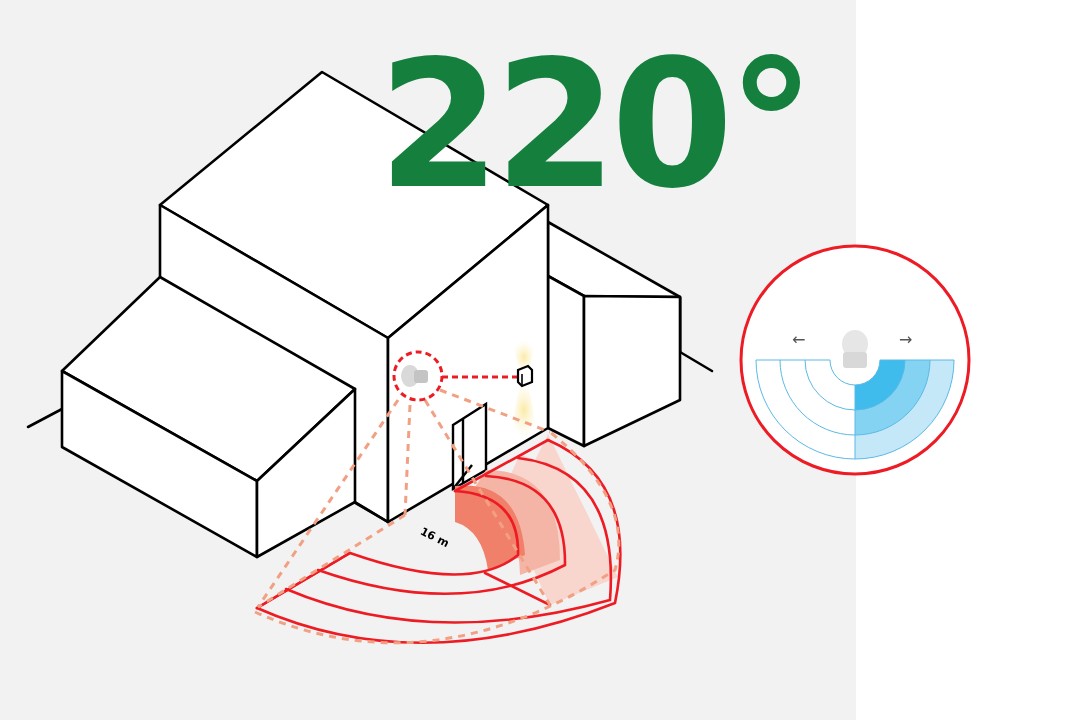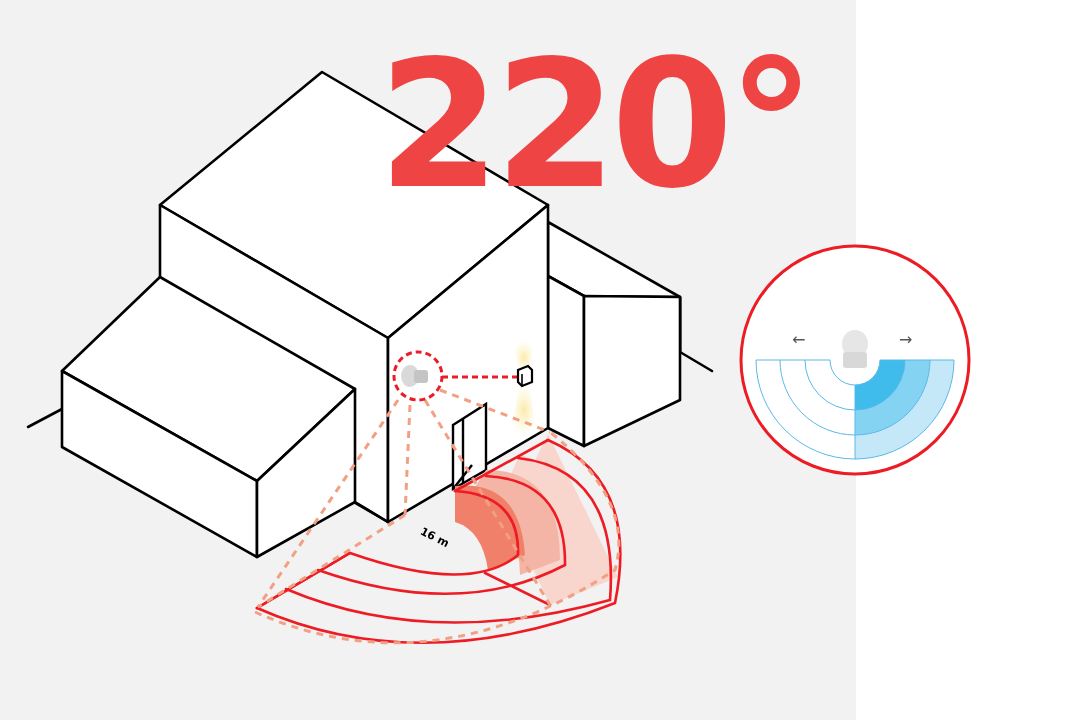--- a/index.html
+++ b/index.html
@@ -136,16 +136,16 @@
       </g>
 
       <g>
         <ellipse cx="855" cy="344" rx="13" ry="14" fill="#e6e6e6"></ellipse>
         <rect x="843" y="352" width="24" height="16" rx="3" fill="#d8d8d8"></rect>
       </g>
     </g>
   </g>
 </svg>
 
-<h1 class="angle-title" style="color:#ef4444;">220°</h1>
+<h1 class="angle-title" style="color:#15803d;">220°</h1>
 
 <div style="position:absolute;left:792px;top:330px;font-size:16px;color:#555;font-family:'DejaVu Sans',sans-serif;">←</div>
 <div style="position:absolute;left:899px;top:330px;font-size:16px;color:#555;font-family:'DejaVu Sans',sans-serif;">→</div>
 
 </body></html>

